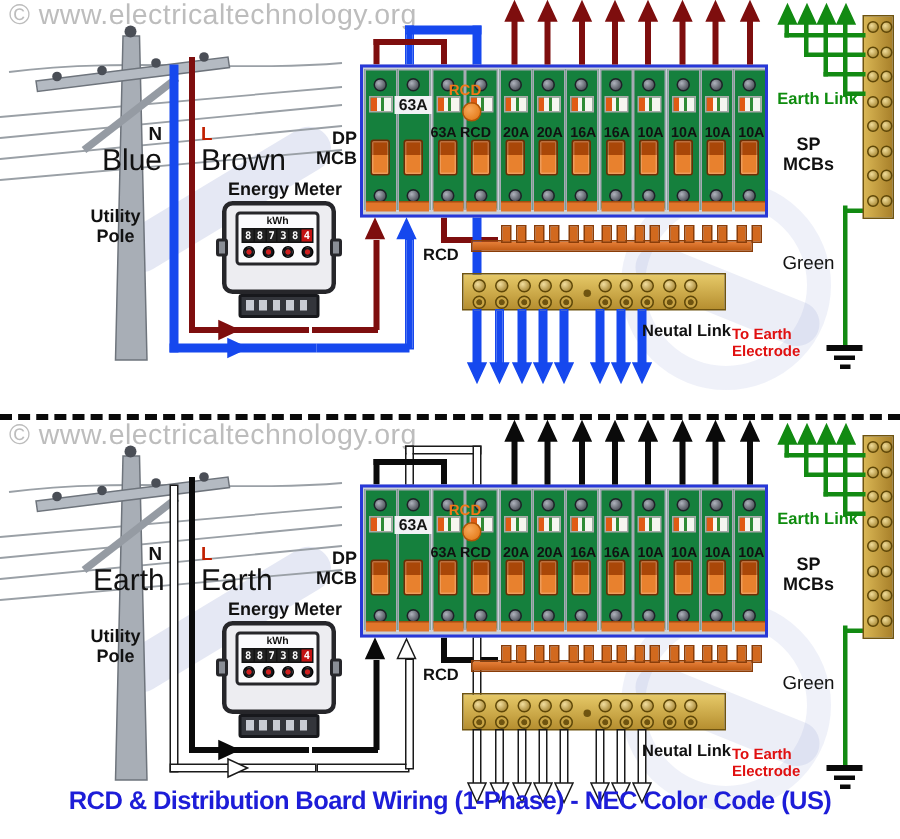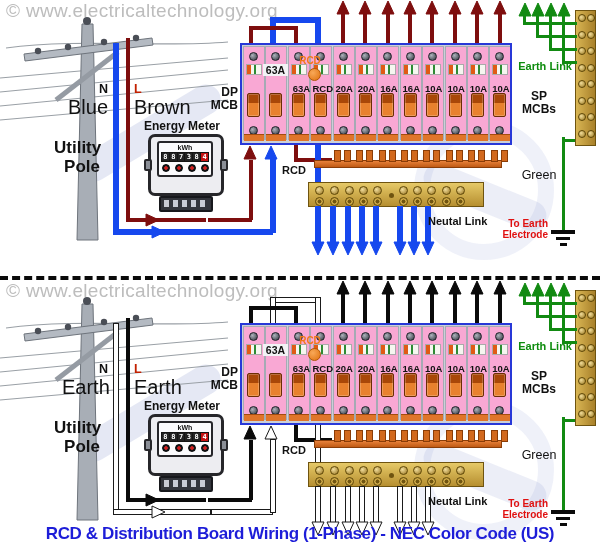--- a/index.html
+++ b/index.html
@@ -31,56 +31,56 @@
   
   .ebar{position:absolute;left:575px;top:10px;width:21px;height:136px;background:linear-gradient(90deg,#d9b654,#a8802a);border:1px solid #6f5410;z-index:3}
   .escrew{position:absolute;width:8px;height:8px;border-radius:50%;background:radial-gradient(circle at 35% 35%,#f0dc9a,#9a7820);border:1px solid #5e4708}
   .nlbar{position:absolute;left:308px;top:182px;width:176px;height:25px;background:linear-gradient(180deg,#e6c968,#b68f30);border:1px solid #6f5410;z-index:3}
   .nscrew{position:absolute;width:9px;height:9px;border-radius:50%;background:radial-gradient(circle at 35% 35%,#f2de9e,#97741e);border:1px solid #5e4708}
   .nhole{position:absolute;width:9px;height:9px;border-radius:50%;background:radial-gradient(circle,#6f5410 35%,#c9a546 45%);border:1px solid #5e4708}
   .nchole{position:absolute;left:80px;top:10px;width:5px;height:5px;border-radius:50%;background:#6f5410}
 
   
   .panel{position:absolute;left:240px;top:43px;width:272px;height:102px;background:#cbd0d8;border:2px solid var(--pnl,#2838d8);z-index:2;overflow:hidden}
-  .module{position:absolute;top:1px;width:22px;height:94px;background:#f9a8d4;border:1px solid #a6aab4}
+  .module{position:absolute;top:1px;width:22px;height:94px;background:#15803d;border:1px solid #a6aab4}
   .screw{position:absolute;left:5px;width:9px;height:9px;border-radius:50%;background:radial-gradient(circle at 35% 35%,#aeb2bc,#31353d);border:1px solid #1e2228}
   .screw.t{top:5px}.screw.b{top:79px}
   .sticker{position:absolute;left:2px;top:17px;width:16px;height:11px;border:1px solid #aaa;background:linear-gradient(90deg,#e05a14 0 4px,#f6f6f0 4px 7px,#2f8a34 7px 9px,#f6f6f0 9px)}
   .amp{position:absolute;left:-2px;top:36px;width:25px;text-align:center;font-size:9.5px;font-weight:700;color:#111}
   .toggle{position:absolute;left:3px;top:46px;width:13px;height:24px;border-radius:2px;border:1px solid #6b2e04;background:linear-gradient(180deg,#a94708 0 42%,#e8812e 42%);box-shadow:inset 0 0 0 1px rgba(255,255,255,.22)}
   .strip{position:absolute;left:0;top:87px;width:100%;height:7px;background:#e0752a;border-top:1px solid #a34c0e}
   .dpamp{position:absolute;left:21px;top:19px;width:25px;text-align:center;font-size:10.5px;font-weight:700;background:#f2f2f5;z-index:2}
   .rcdbadge{position:absolute;left:46px;top:10px;width:44px;text-align:center;color:#f07818;font-weight:700;font-size:10px;z-index:2}
   .rcdbtn{position:absolute;left:66px;top:23px;width:13px;height:13px;border-radius:50%;background:radial-gradient(circle at 35% 35%,#f8a858,#e0720e);border:1px solid #b05406;z-index:2}
-  .rcdamp{position:absolute;left:45px;top:38px;width:46px;text-align:right;font-size:9.5px;font-weight:700;z-index:2}
+  .rcdamp{position:absolute;left:45px;top:38px;width:46px;text-align:left;font-size:9.5px;font-weight:700;z-index:2}
 
   
   .meter{position:absolute;left:148px;top:134px;width:78px;height:84px;z-index:3}
   .m-body{position:absolute;left:0;top:0;width:76px;height:62px;background:#ededf1;border:3px solid #26262a;border-radius:7px}
   .m-face{position:absolute;left:6px;top:4px;width:56px;height:36px;background:#fbfbfd;border:2px solid #26262a;border-radius:3px;text-align:center}
   .kwh{font-size:7px;font-weight:700;margin-top:1px}
   .digits{display:flex;gap:1px;background:#141414;width:48px;height:10px;margin:1px auto 0;padding:1px}
   .dcell{flex:1;background:#232323;color:#fff;font-size:7px;font-weight:700;font-family:"DejaVu Sans Mono",monospace;line-height:8px}
   .dcell.red{background:#c41212}
   .dials{display:flex;justify-content:center;gap:5px;margin-top:2px}
   .dial{width:8px;height:8px;border-radius:50%;background:radial-gradient(circle,#d02020 0 1.5px,#17181c 2px);border:1px solid #000}
   .m-tab{position:absolute;width:8px;height:12px;background:#8a8e96;border:2px solid #26262a;border-radius:2px;top:22px}
   .tl{left:-7px}.tr{right:-7px}
   .m-term{position:absolute;left:11px;top:62px;width:54px;height:16px;background:#33353b;border:2px solid #17181c;border-radius:2px}
   .m-teeth{position:absolute;left:3px;top:2px;right:3px;height:7px;background:repeating-linear-gradient(90deg,#c9ccd4 0 5px,#33353b 5px 9px)}
 
   
   .lab{position:absolute;z-index:5;color:#111;font-weight:700;line-height:1.12}
-  .lp{left:54px;top:138px;width:46px;text-align:right;font-size:17px}
-  .em{left:144px;top:120px;width:84px;text-align:left;font-size:12px}
+  .lp{left:54px;top:138px;width:46px;text-align:center;font-size:12px}
+  .em{left:144px;top:120px;width:84px;text-align:right;font-size:12px}
   .dpl{left:200px;top:86px;width:38px;text-align:right;font-size:12px}
   .spl{left:516px;top:90px;width:46px;text-align:center;font-size:12px}
   .ell{left:502px;top:60px;width:70px;text-align:right;font-size:11px;color:#0e8c0e}
   .grl{left:516px;top:168px;width:46px;text-align:center;font-size:12.5px;font-weight:400}
-  .tel{left:488px;top:218px;width:60px;text-align:right;font-size:10px;color:#e01010}
+  .tel{left:488px;top:218px;width:60px;text-align:left;font-size:10px;color:#e01010}
   .nll{left:428px;top:215px;width:70px;font-size:11px}
   .rwl{left:282px;top:164px;width:32px;font-size:11px}
   .fl{position:absolute;z-index:5;top:82px;line-height:1.15}
   .fl-n{left:62px;width:46px;text-align:right}
   .fl-l{left:134px;width:60px}
   .ltr{font-weight:700;font-size:12.5px;display:block}
   .ltr.red{color:#c22000}
   .fname{font-size:20px}
   .cap{position:absolute;top:244px;left:0;width:600px;text-align:center;font-weight:700;font-size:17px;letter-spacing:-.4px;z-index:6;white-space:nowrap}
 </style>

